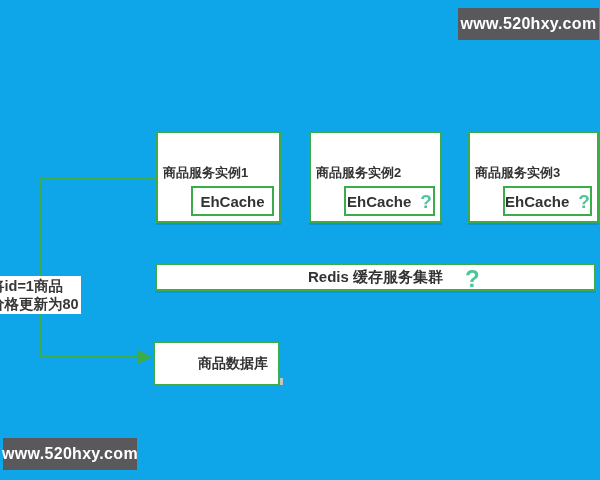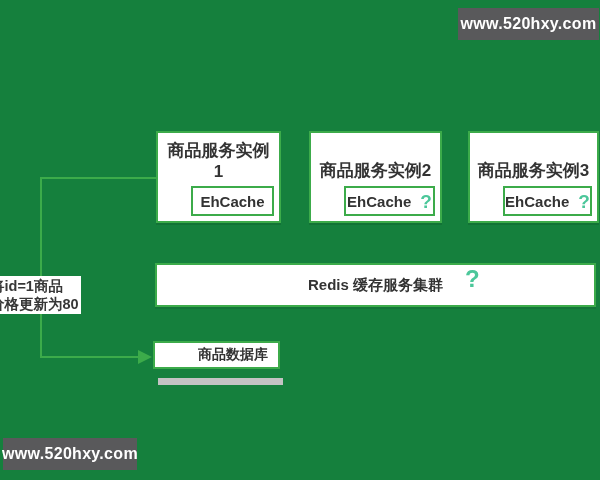--- a/index.html
+++ b/index.html
@@ -1,20 +1,20 @@
 <!DOCTYPE html>
 <html><head>
 <meta charset="utf-8">
 <style>
   html, body { margin: 0; padding: 0; background: #ffffff; }
   #stage {
     position: relative;
     width: 600px;
     height: 480px;
-    background: #15803d;
+    background: #0ea5e9;
     overflow: hidden;
     font-family: "Liberation Sans", "DejaVu Sans", sans-serif;
     color: #333333;
   }
 
   
   .line { position: absolute; background: #3cab4a; z-index: 1; }
   #line-top-h   { left: 40px;  top: 177px; width: 117px; height: 2px; }
   #line-left-v  { left: 40px;  top: 177px; width: 2px;   height: 181px; }
   #line-bot-h   { left: 40px;  top: 356px; width: 99px;  height: 2px; }
@@ -41,50 +41,50 @@
     box-sizing: border-box;
     display: flex; flex-direction: column; justify-content: flex-end;
     padding: 5px;
     box-shadow: 0 2px 0 rgba(0,0,0,0.10);
     z-index: 2;
   }
   #inst-1 { left: 156px; width: 125px; }
   #inst-2 { left: 309px; width: 133px; }
   #inst-3 { left: 468px; width: 131px; }
   .inst-title {
-    text-align: center; font-size: 17px; font-weight: bold;
+    font-size: 13px; font-weight: bold;
     margin-bottom: 4px; color: #333333;
   }
   .cache-box {
     border: 2px solid #3cab4a; height: 26px; box-sizing: content-box;
     display: flex; align-items: center; justify-content: center; gap: 9px;
     font-size: 15px; font-weight: bold; color: #333333; margin-left: 28px;
   }
   .qmark {
     color: #4cc79a; font-size: 19px; font-weight: bold; line-height: 1;
   }
   .qmark:empty { display: none; }
 
   
   #redis {
-    position: absolute; left: 155px; top: 263px; width: 441px; height: 44px;
+    position: absolute; left: 155px; top: 263px; width: 441px; height: 28px;
     border: 2px solid #3cab4a; box-sizing: border-box; background: #ffffff;
     display: flex; align-items: center; justify-content: center;
     font-size: 15px; font-weight: bold; color: #333333;
     box-shadow: 0 2px 0 rgba(0,0,0,0.08);
     z-index: 2;
   }
   #redis-qmark {
     position: absolute; left: 308px; top: 1px;
     color: #4cc79a; font-size: 24px; font-weight: 600; line-height: 26px;
   }
 
   
   #database {
-    position: absolute; left: 153px; top: 341px; width: 127px; height: 28px;
+    position: absolute; left: 153px; top: 341px; width: 127px; height: 45px;
     border: 2px solid #3cab4a; box-sizing: border-box; background: #ffffff;
     display: flex; align-items: center; justify-content: center;
     font-size: 14px; font-weight: bold; color: #333333;
     z-index: 2;
     padding-left: 33px;
   }
   #database-shadow {
     position: absolute; left: 158px; top: 378px; width: 125px; height: 7px;
     background: #c3c3c3; z-index: 1;
   }

